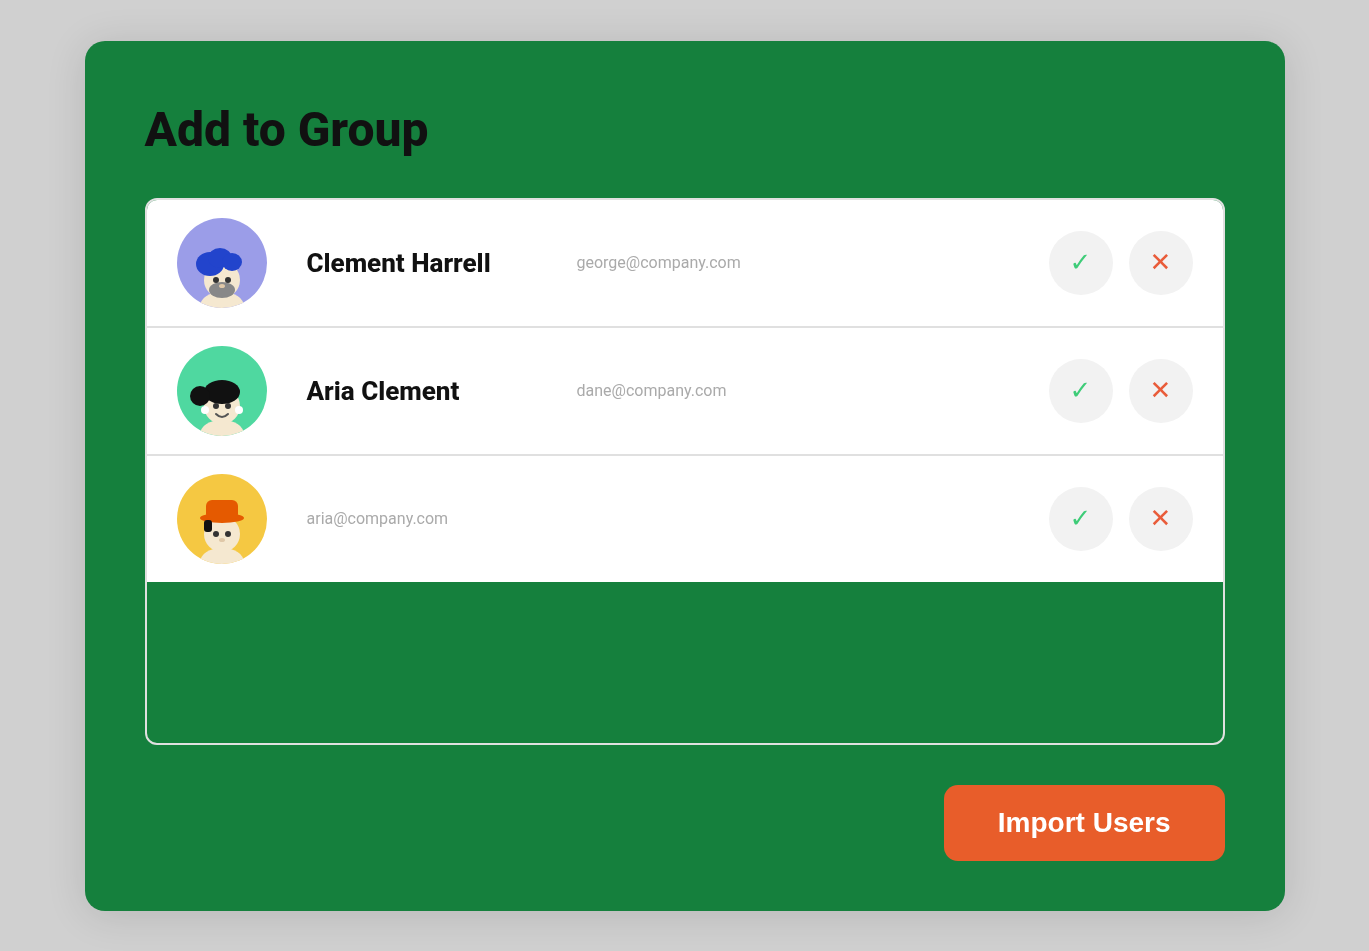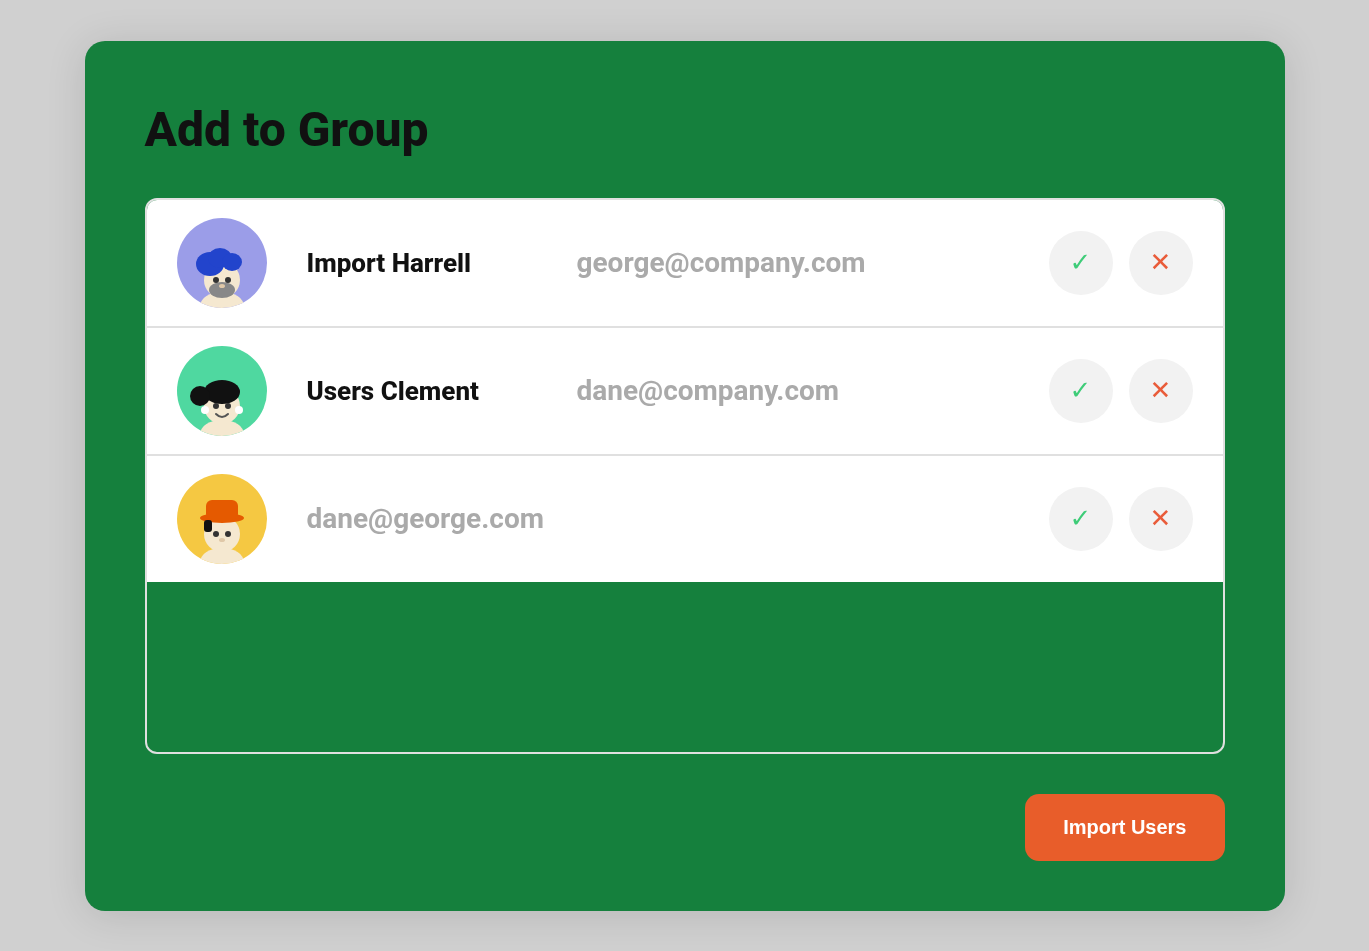--- a/index.html
+++ b/index.html
@@ -117,23 +117,23 @@
     }
 
     .user-name {
       font-size: 26px;
       font-weight: 800;
       color: #111111;
       min-width: 220px;
     }
 
     .user-email {
-      font-size: 28px;
+      font-size: 16px;
       color: #aaaaaa;
-      font-weight: 700;
+      font-weight: 400;
     }
 
     .action-buttons {
       display: flex;
       gap: 16px;
       align-items: center;
       margin-left: auto;
     }
 
     .action-btn {
@@ -162,22 +162,22 @@
       display: flex;
       justify-content: flex-end;
       margin-top: 40px;
     }
 
     .import-btn {
       background: #e85d2a;
       color: #ffffff;
       border: none;
       border-radius: 14px;
-      padding: 22px 38px;
-      font-size: 20px;
+      padding: 22px 54px;
+      font-size: 28px;
       font-weight: 700;
       cursor: pointer;
       transition: background 0.15s;
     }
   </style>
 </head>
 <body>
 
 <div class="modal">
   <h1 class="modal-title">Add to Group</h1>
@@ -200,21 +200,21 @@
             <ellipse cx="50" cy="34" rx="10" ry="9" fill="#2244cc"></ellipse>
 
             <circle cx="34" cy="52" r="3" fill="#333"></circle>
             <circle cx="46" cy="52" r="3" fill="#333"></circle>
 
             <ellipse cx="40" cy="58" rx="3" ry="2" fill="#e0c8a8"></ellipse>
           </svg>
         </div>
       </div>
       <div class="user-info">
-        <span class="user-name">Import Harrell</span>
+        <span class="user-name">Clement Harrell</span>
         <span class="user-email">george@company.com</span>
       </div>
       <div class="action-buttons">
         <button class="action-btn btn-check" aria-label="Accept George Harrell">✓</button>
         <button class="action-btn btn-cross" aria-label="Reject George Harrell">✕</button>
       </div>
     </div>
 
     <div class="user-row">
       <div class="avatar-wrap">
@@ -233,21 +233,21 @@
             <circle cx="57" cy="54" r="4" fill="#fff"></circle>
 
             <circle cx="34" cy="50" r="3" fill="#333"></circle>
             <circle cx="46" cy="50" r="3" fill="#333"></circle>
 
             <path d="M34 58 Q40 64 46 58" stroke="#555" stroke-width="2" fill="none" stroke-linecap="round"></path>
           </svg>
         </div>
       </div>
       <div class="user-info">
-        <span class="user-name">Users Clement</span>
+        <span class="user-name">Aria Clement</span>
         <span class="user-email">dane@company.com</span>
       </div>
       <div class="action-buttons">
         <button class="action-btn btn-check" aria-label="Accept Aria Clement">✓</button>
         <button class="action-btn btn-cross" aria-label="Reject Aria Clement">✕</button>
       </div>
     </div>
 
     <div class="user-row">
       <div class="avatar-wrap">
@@ -265,21 +265,21 @@
             <rect x="22" y="36" width="8" height="12" rx="3" fill="#111"></rect>
 
             <circle cx="34" cy="50" r="3" fill="#333"></circle>
             <circle cx="46" cy="50" r="3" fill="#333"></circle>
 
             <ellipse cx="40" cy="56" rx="3" ry="2" fill="#e0c8a8"></ellipse>
           </svg>
         </div>
       </div>
       <div class="user-info">
-        <span class="user-email">dane@george.com</span>
+        <span class="user-email">aria@company.com</span>
       </div>
       <div class="action-buttons">
         <button class="action-btn btn-check" aria-label="Accept Dane Sherburne">✓</button>
         <button class="action-btn btn-cross" aria-label="Reject Dane Sherburne">✕</button>
       </div>
     </div>
 
   </div>
 
   <div class="footer">

